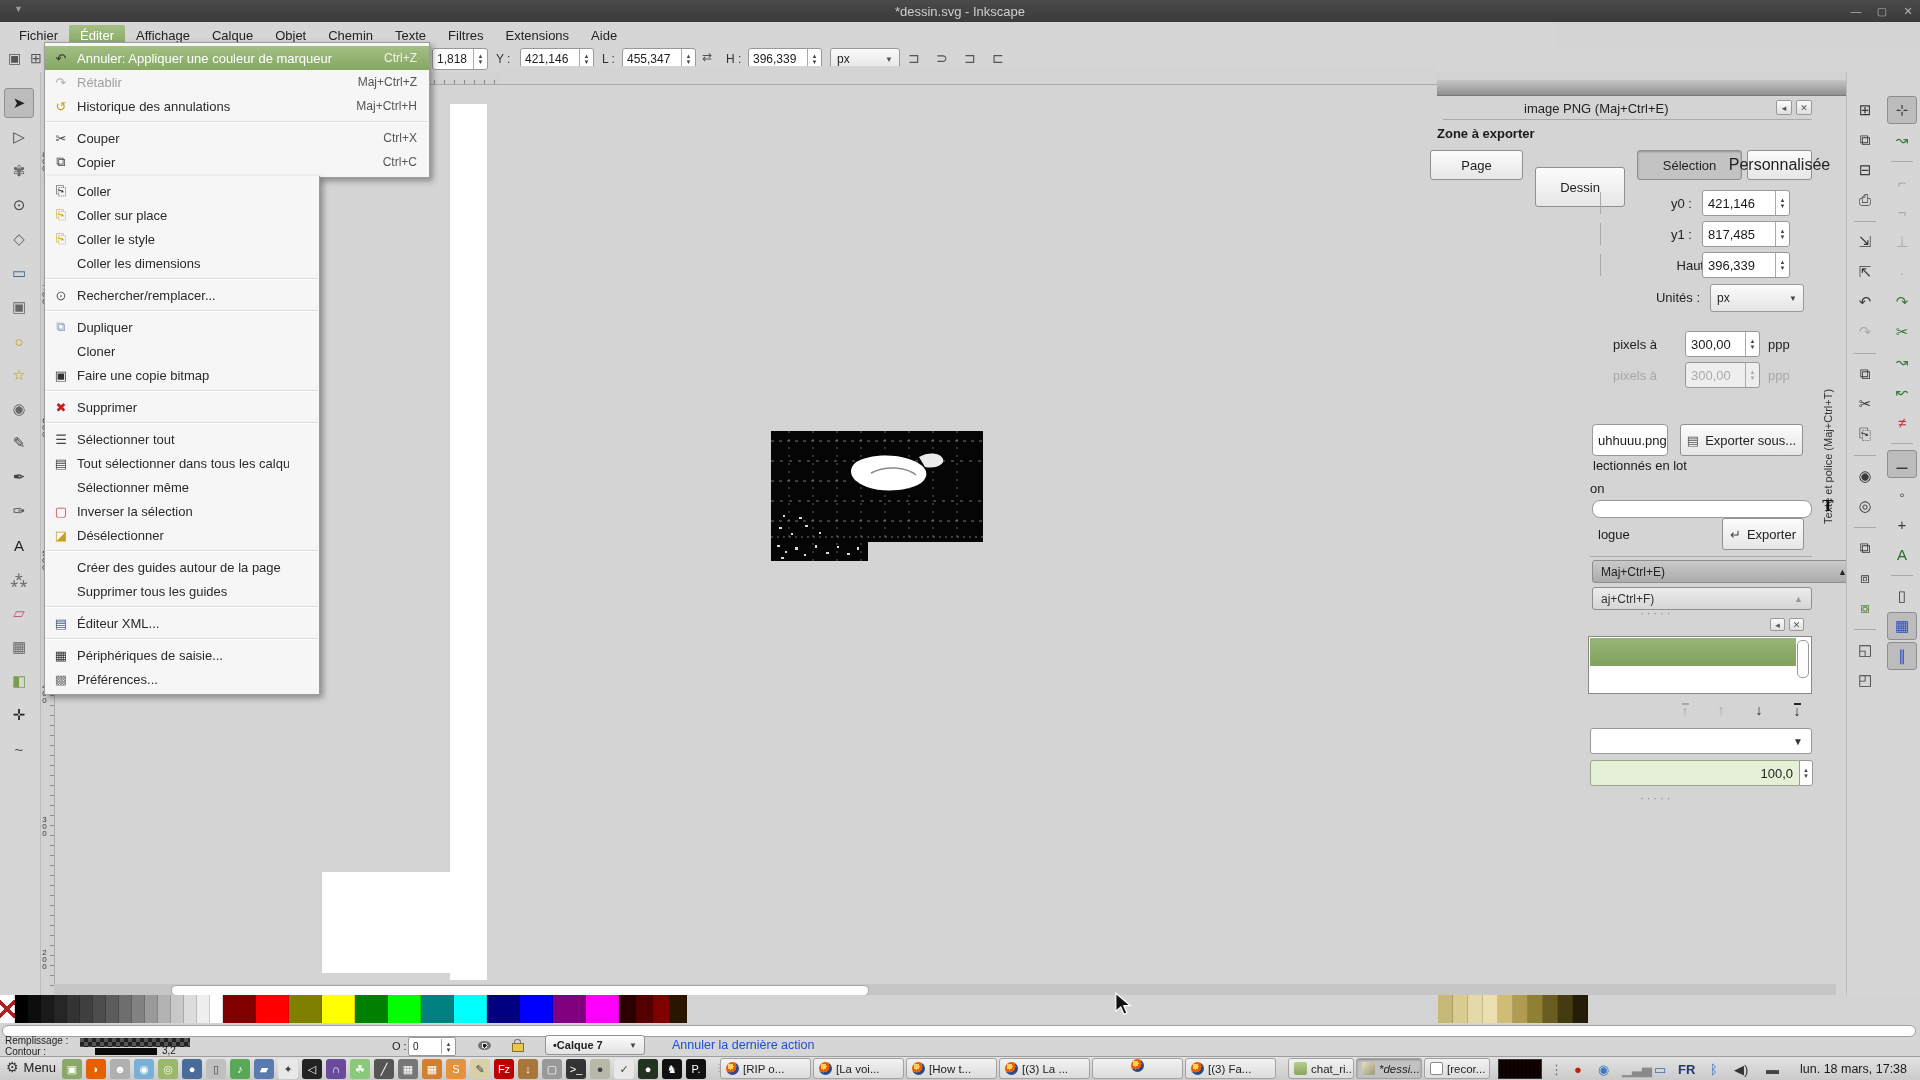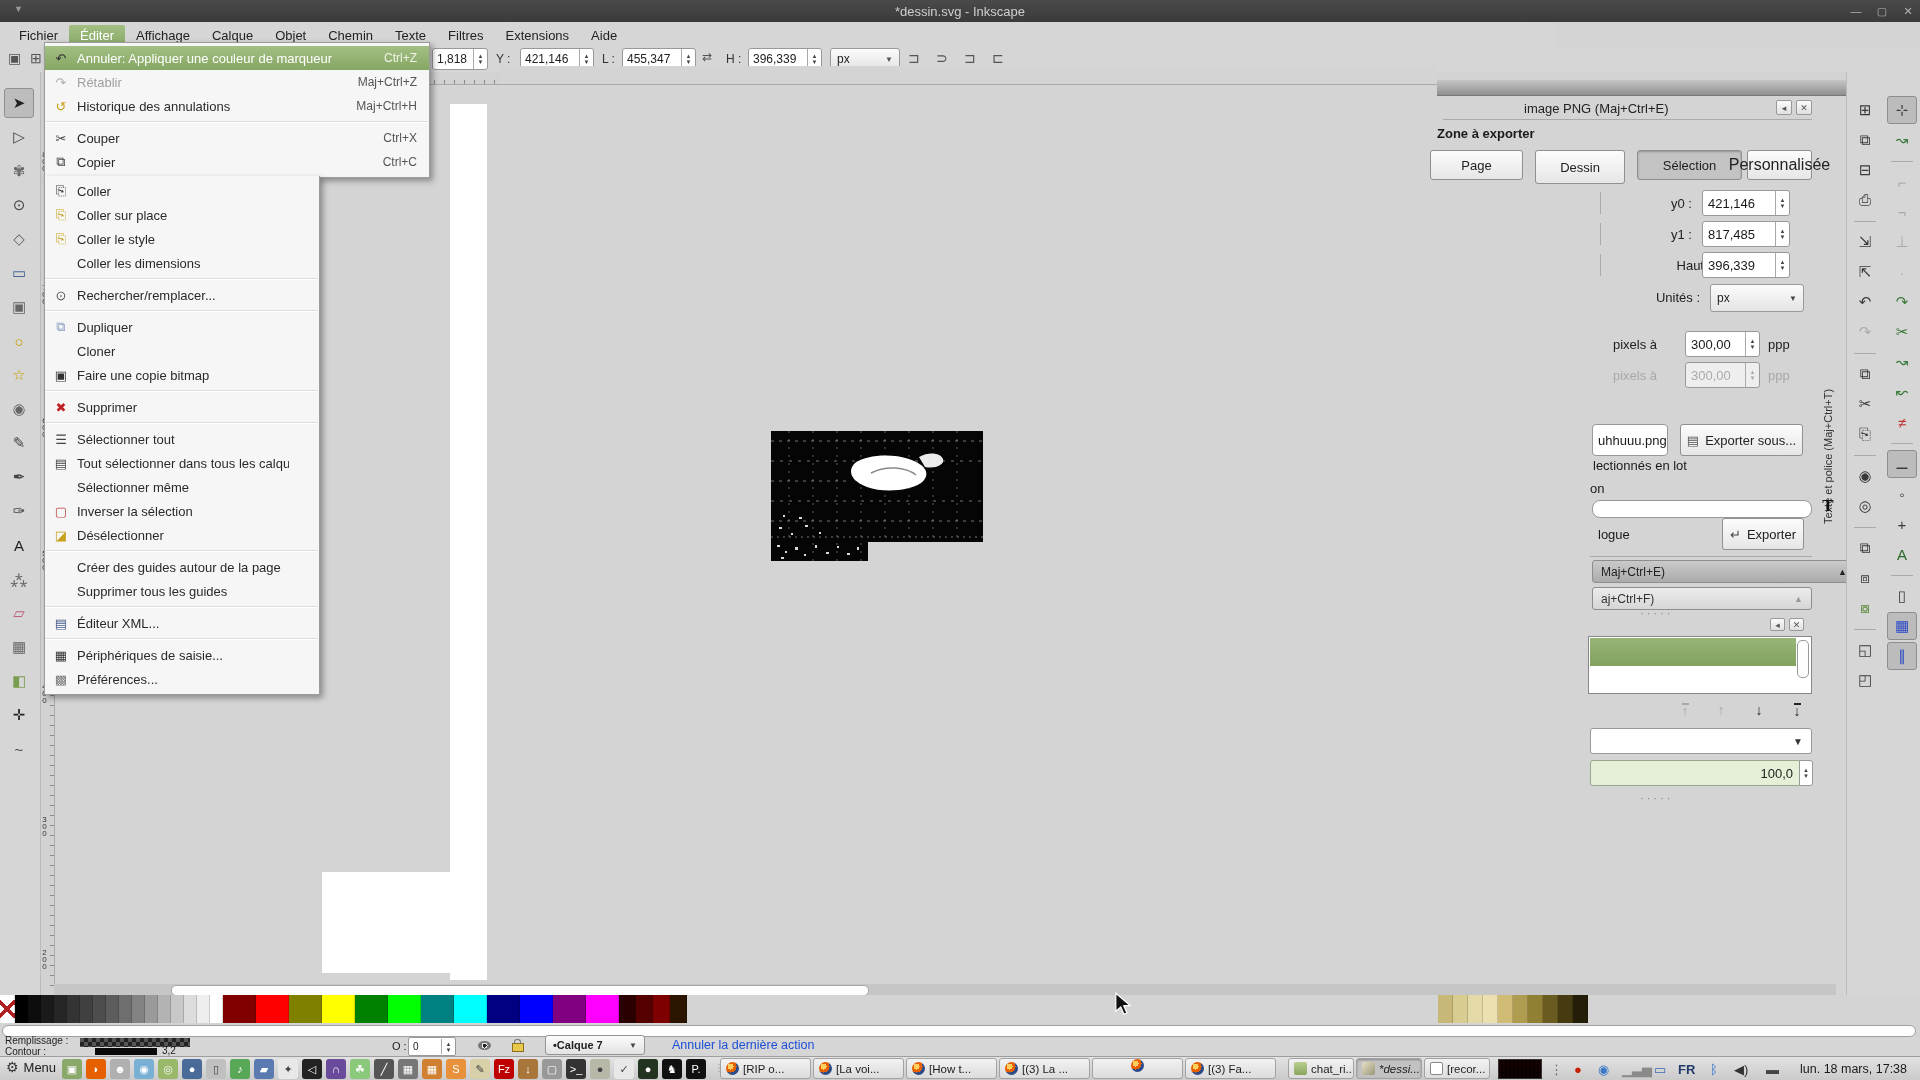--- a/index.html
+++ b/index.html
@@ -444,21 +444,21 @@
 
   <div class="abs dock-topbar"></div>
   <div class="abs dock-title" style="left:1524px;top:101px">image PNG (Maj+Ctrl+E)</div>
   <div class="abs mini-btn" style="left:1776px;top:100px">◂</div>
   <div class="abs mini-btn" style="left:1796px;top:100px">✕</div>
   <div class="abs hline" style="left:1443px;top:119px;width:369px"></div>
 
   <div class="abs sec-title" style="left:1437px;top:126px">Zone à exporter</div>
 
   <div class="abs btn" style="left:1430px;top:150px;width:93px;height:30px">Page</div>
-  <div class="abs btn" style="left:1535px;top:150px;width:90px;height:34px">Dessin</div>
+  <div class="abs btn" style="left:1535px;top:167px;width:90px;height:40px">Dessin</div>
   <div class="abs btn activebtn" style="left:1637px;top:150px;width:105px;height:30px">Sélection</div>
   <div class="abs btn" style="left:1747px;top:150px;width:65px;height:30px;font-size:16px">Personnalisée</div>
 
   <div class="abs vline" style="left:1600px;top:192px;height:22px"></div>
   <div class="abs vline" style="left:1600px;top:223px;height:22px"></div>
   <div class="abs vline" style="left:1600px;top:254px;height:22px"></div>
 
   <div class="abs fieldrow-label" style="left:1610px;top:196px;width:82px">y0 :</div>
   <div class="num-input" style="left:1702px;top:190px;width:88px">
     <span class="val">421,146</span>

